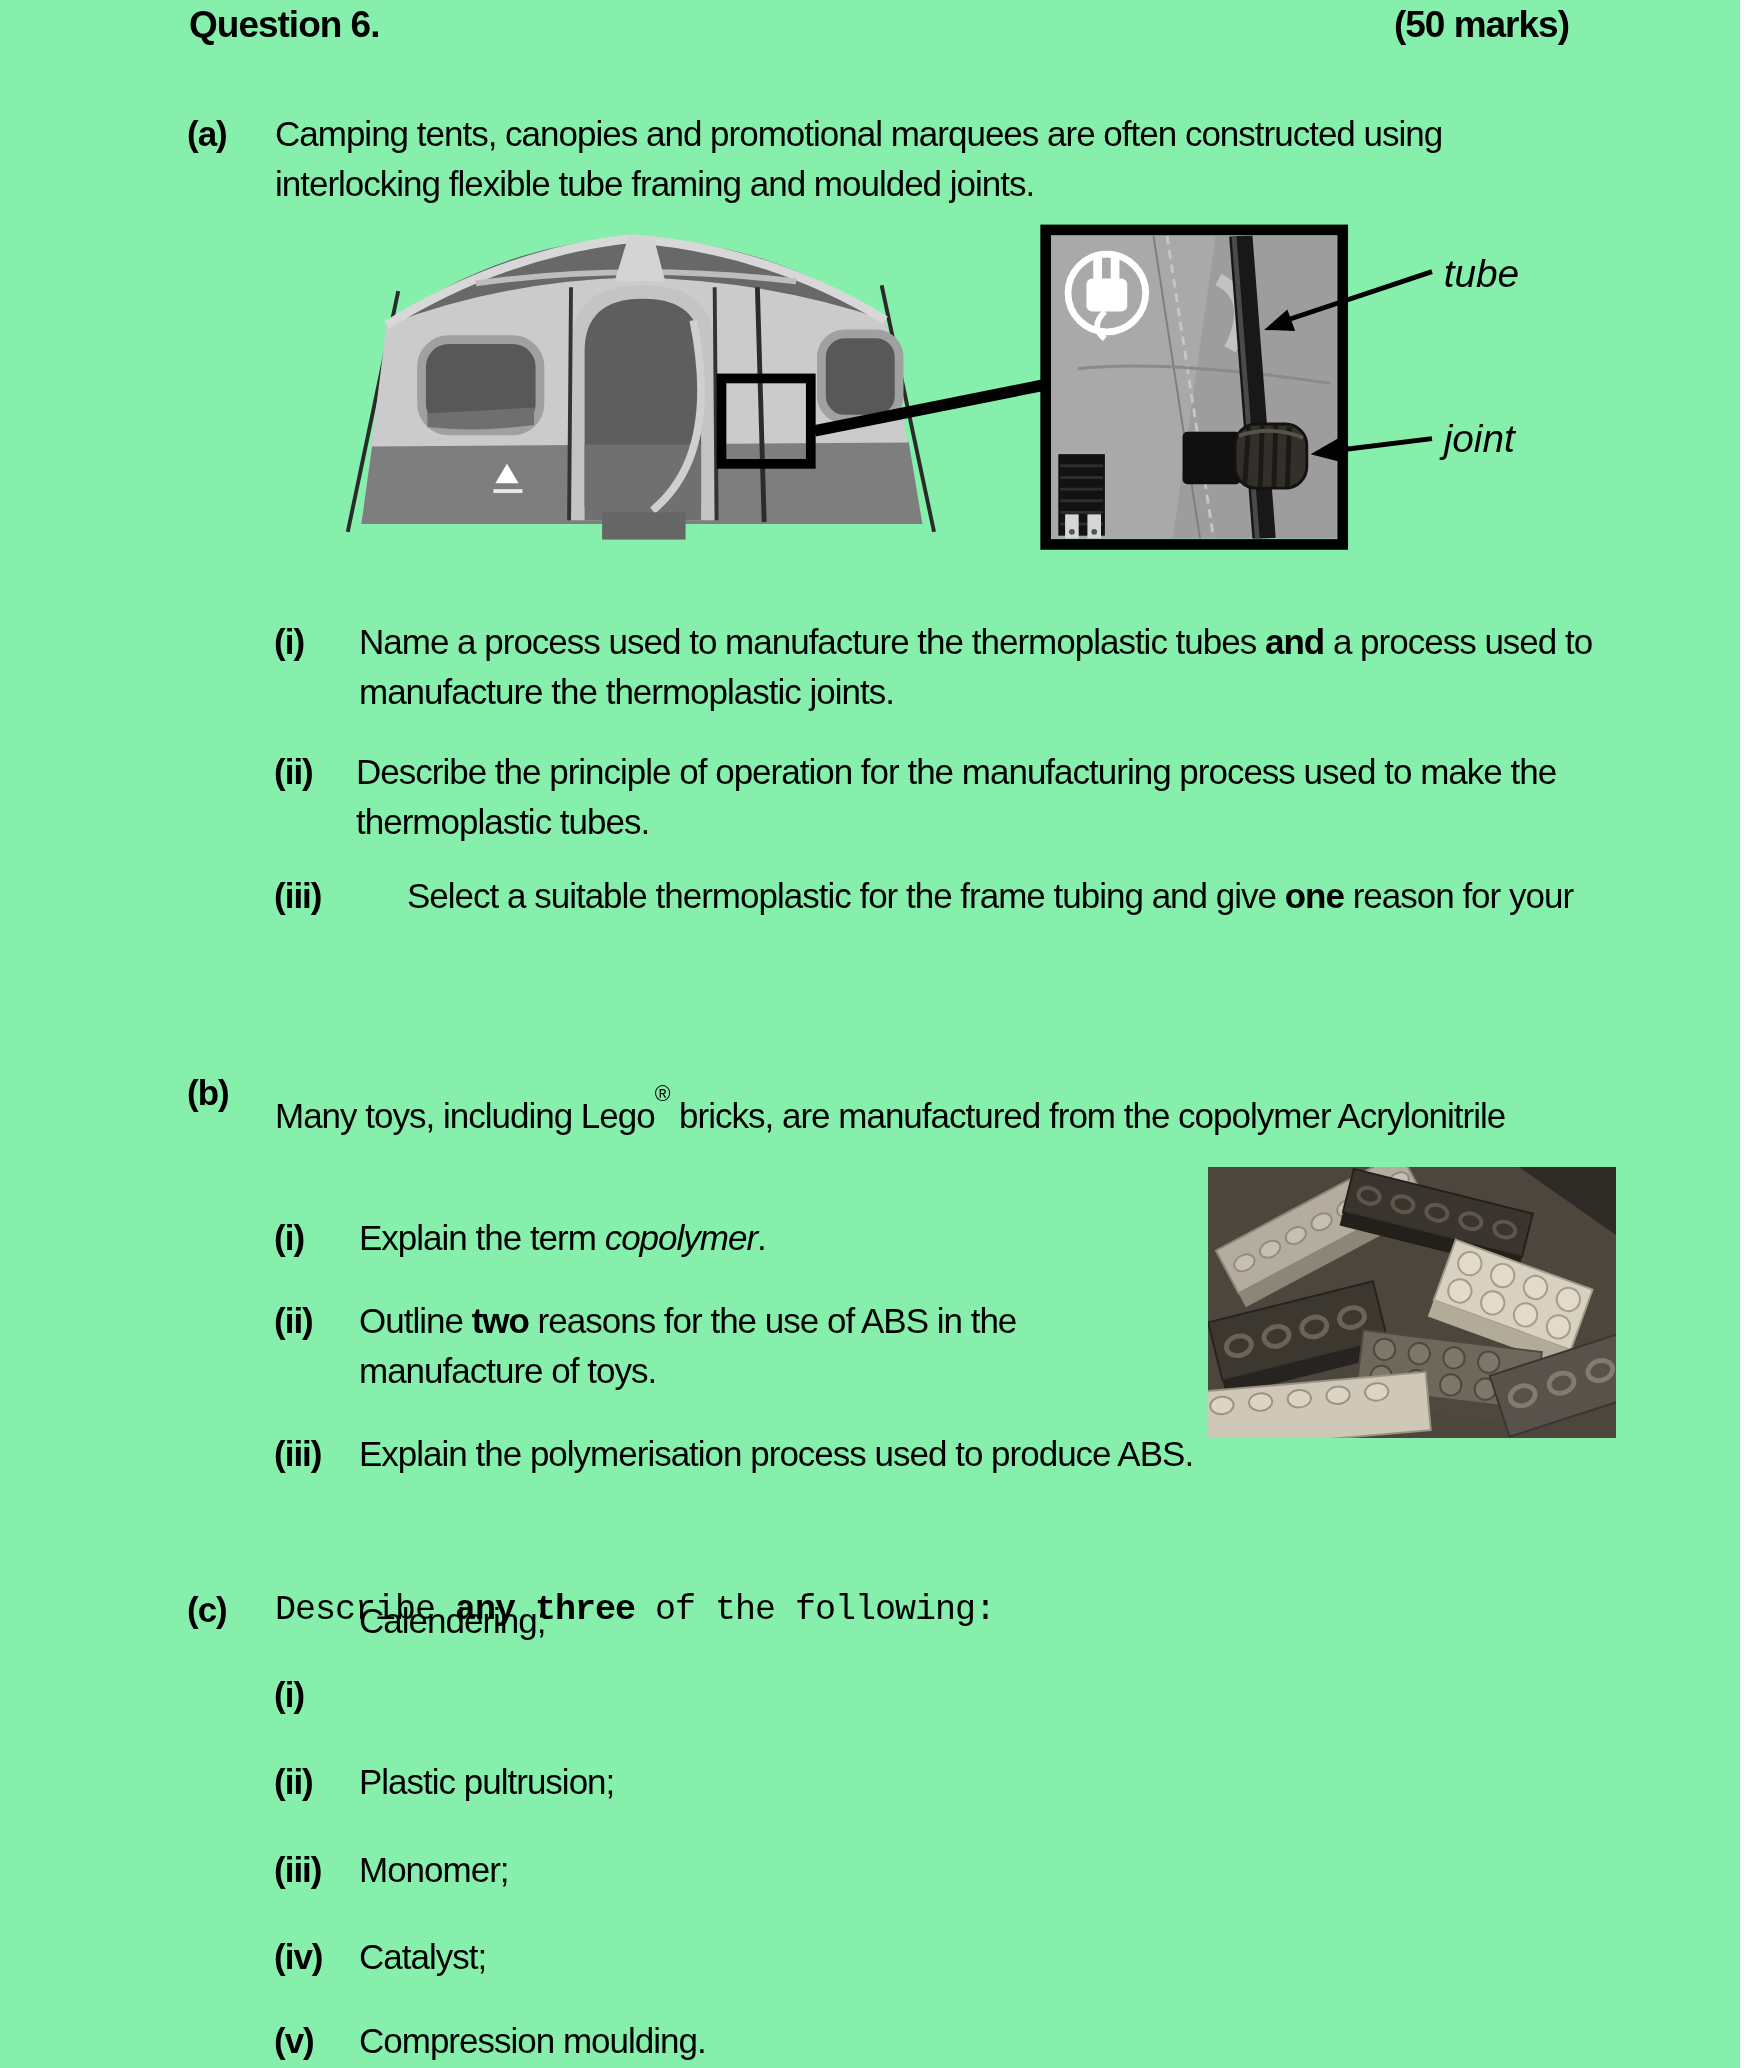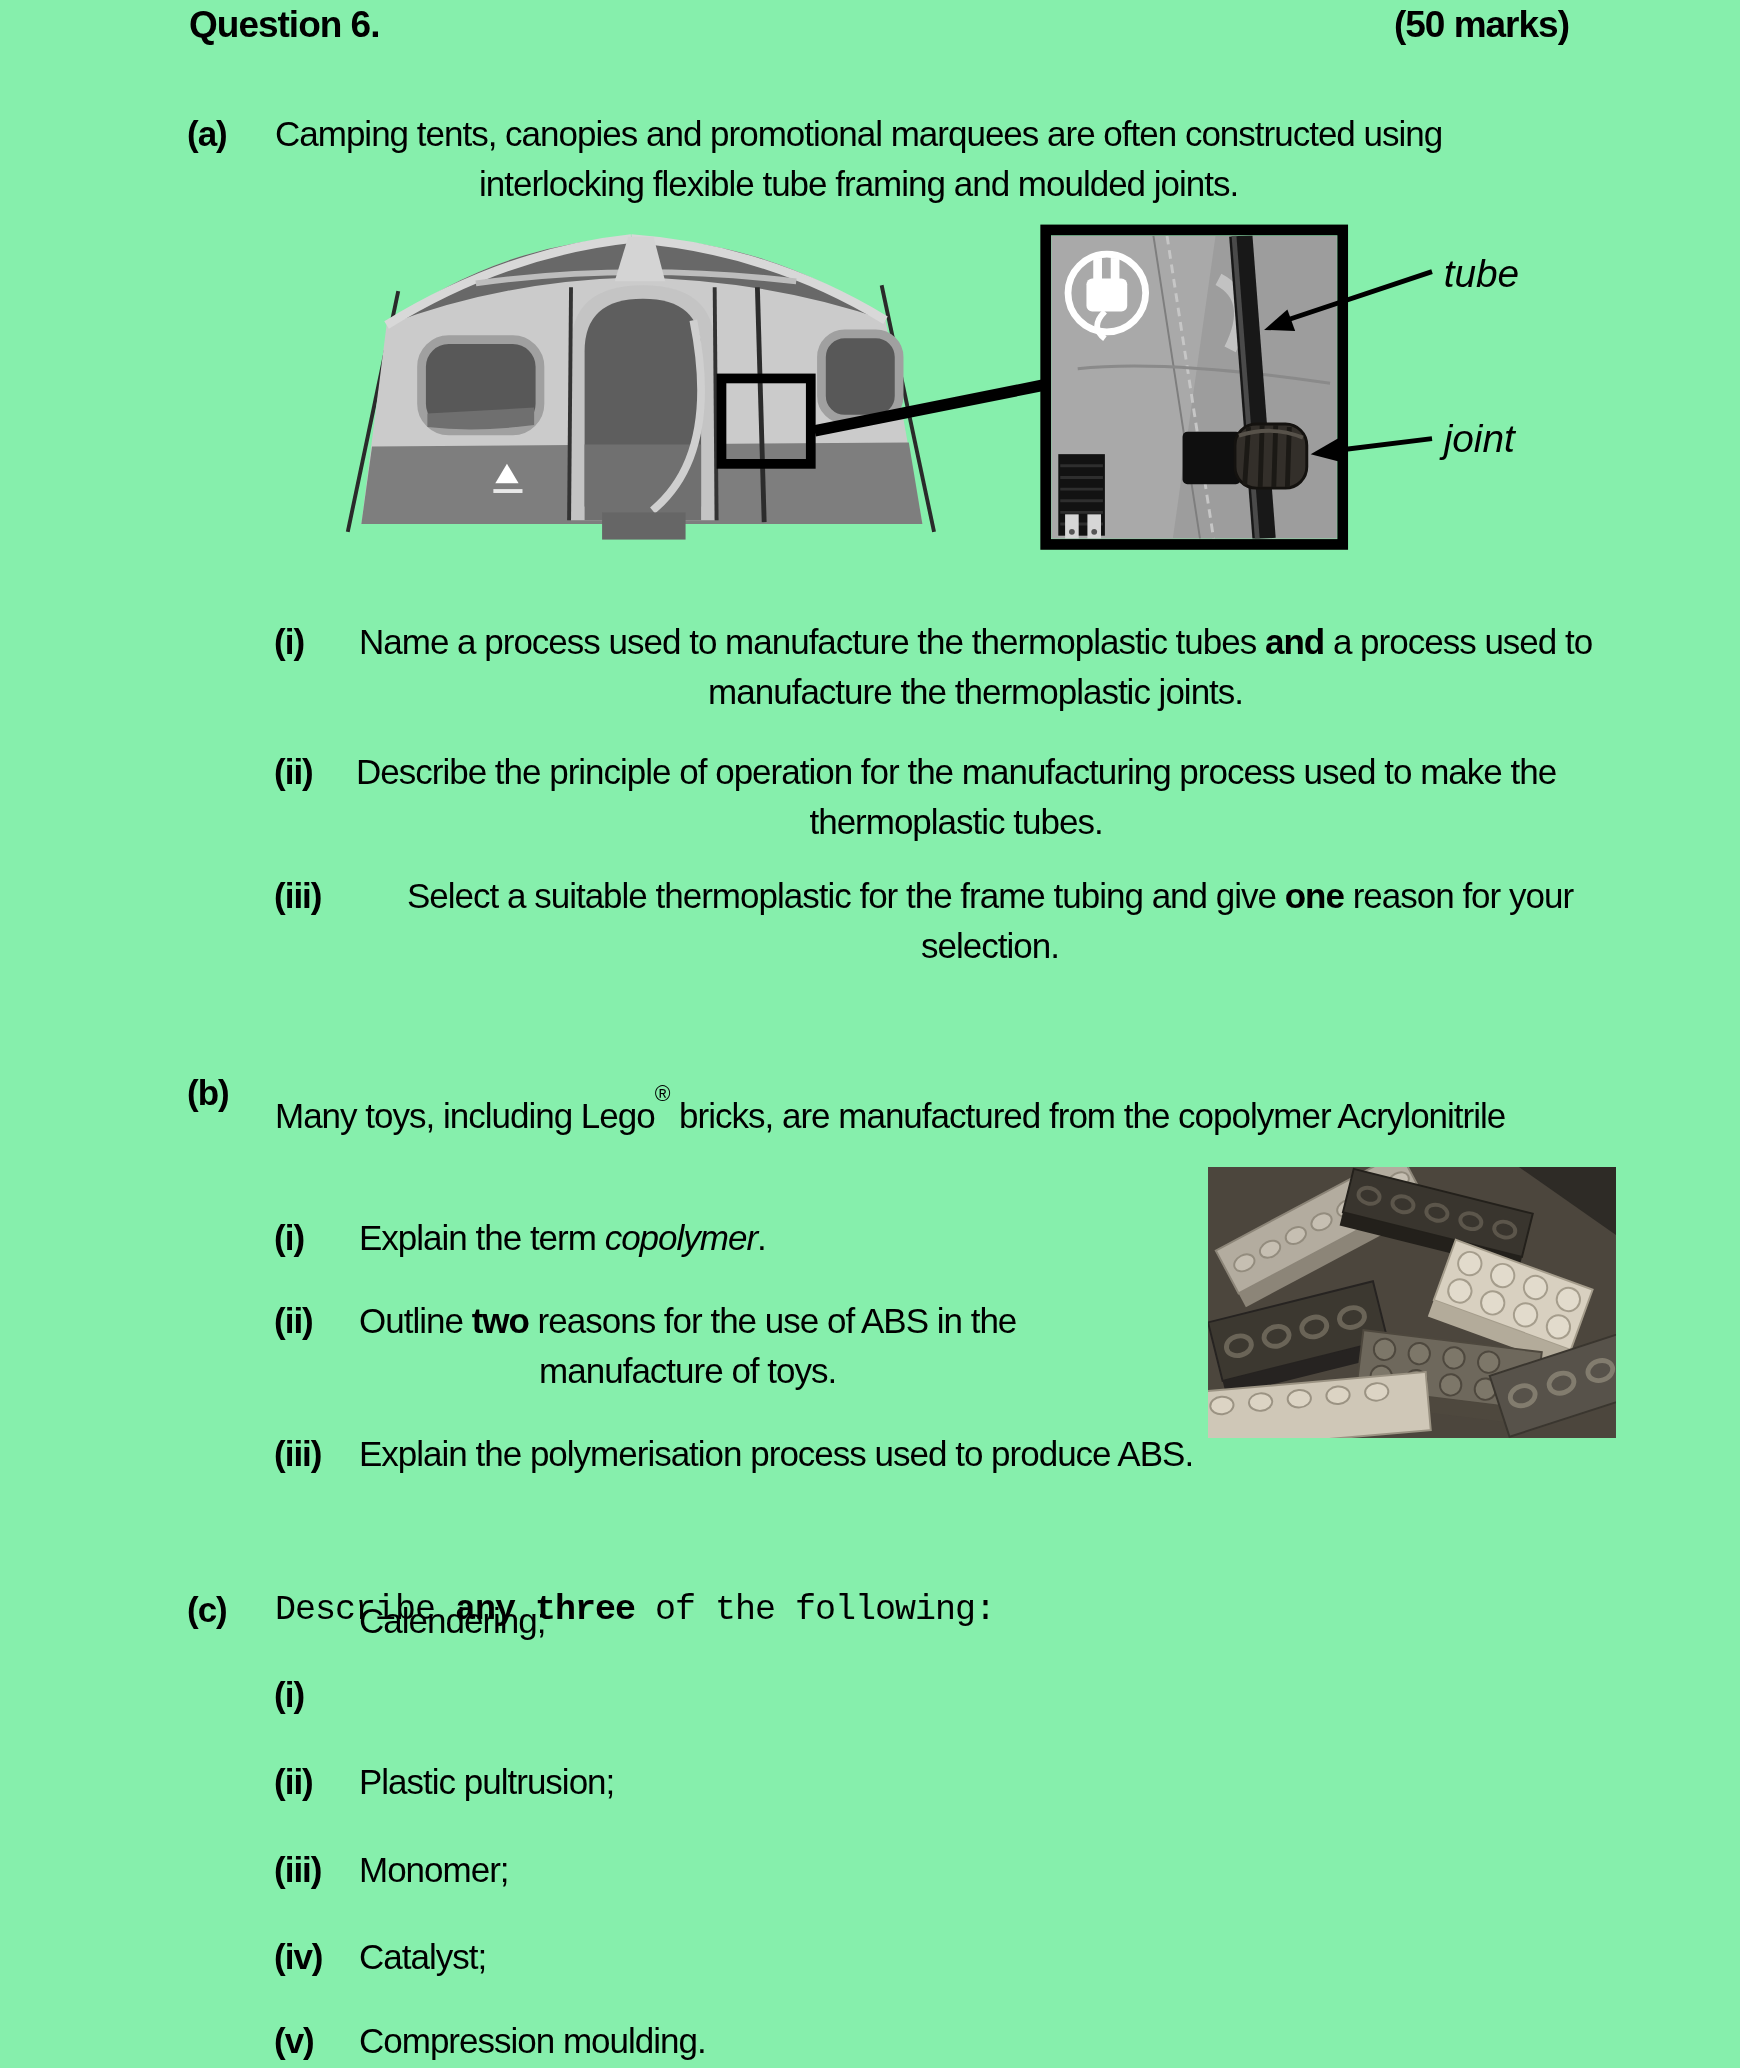--- a/index.html
+++ b/index.html
@@ -41,21 +41,20 @@
   .tblock{
     position:absolute;
     font-size:35px;
     letter-spacing:-1px;
     line-height:50px;
   }
   .tblock .ln{
     height:50px;
     line-height:50px;
     white-space:nowrap;
-    text-align:center;
   }
   .tblock .ln58{
     height:57px;
     line-height:80px;
   }
   .b{font-weight:700;}
   .i{font-style:italic;}
   sup.reg{
     font-size:21.3px;
     letter-spacing:0;
@@ -181,21 +180,20 @@
 
   <div class="ilabel" style="top:747px;">(ii)</div>
   <div class="tblock" style="left:356px;top:747px;">
     <div class="ln"><span>Describe the principle of operation for the manufacturing process used to make the</span></div>
     <div class="ln"><span>thermoplastic tubes.</span></div>
   </div>
 
   <div class="ilabel" style="top:871px;">(iii)</div>
   <div class="tblock" style="left:359px;top:871px;margin-left:48px;">
     <div class="ln"><span>Select a suitable thermoplastic for the frame tubing and give </span><span class="b">one</span><span> reason for your</span></div>
-    <div class="ln"><span>selection.</span></div>
   </div>
 
   <div class="plabel" style="top:1068px;">(b)</div>
   <div class="tblock" style="left:275px;top:1068px;">
     <div class="ln ln58"><span>Many toys, including Lego</span><sup class="reg">®</sup><span> bricks, are manufactured from the copolymer Acrylonitrile</span></div>
   </div>
 
   <svg class="fig" style="left:1208px;top:1167px;" width="408" height="271" viewBox="0 0 420 279">
     <defs>
         <clipPath id="cp-lego">

